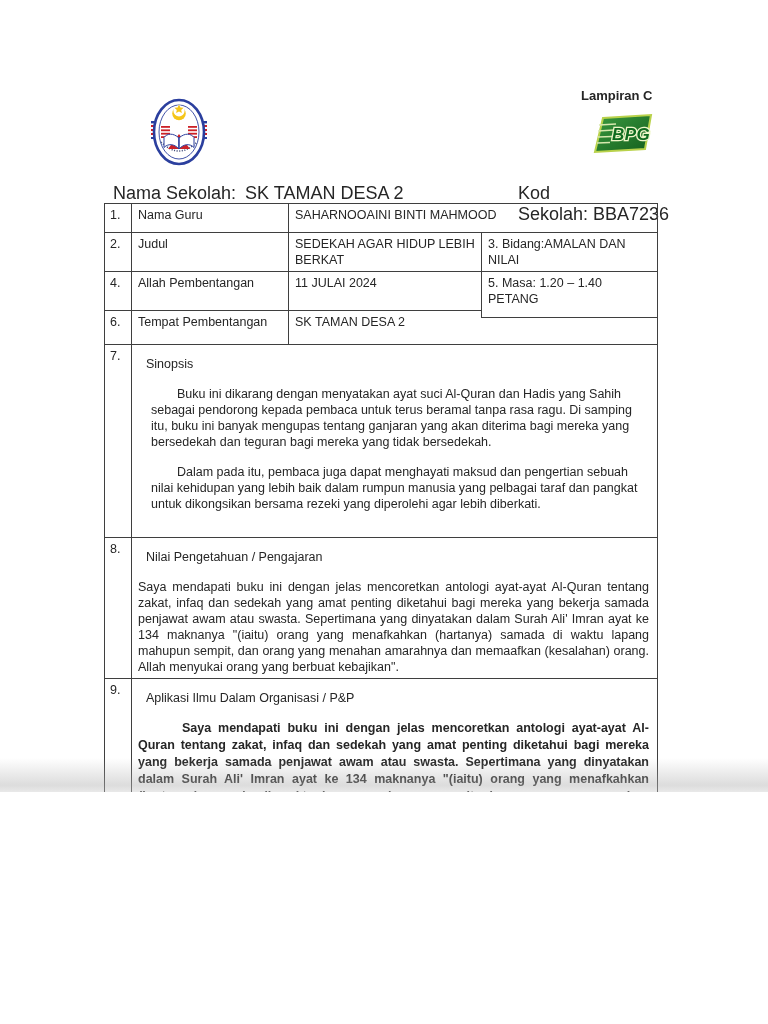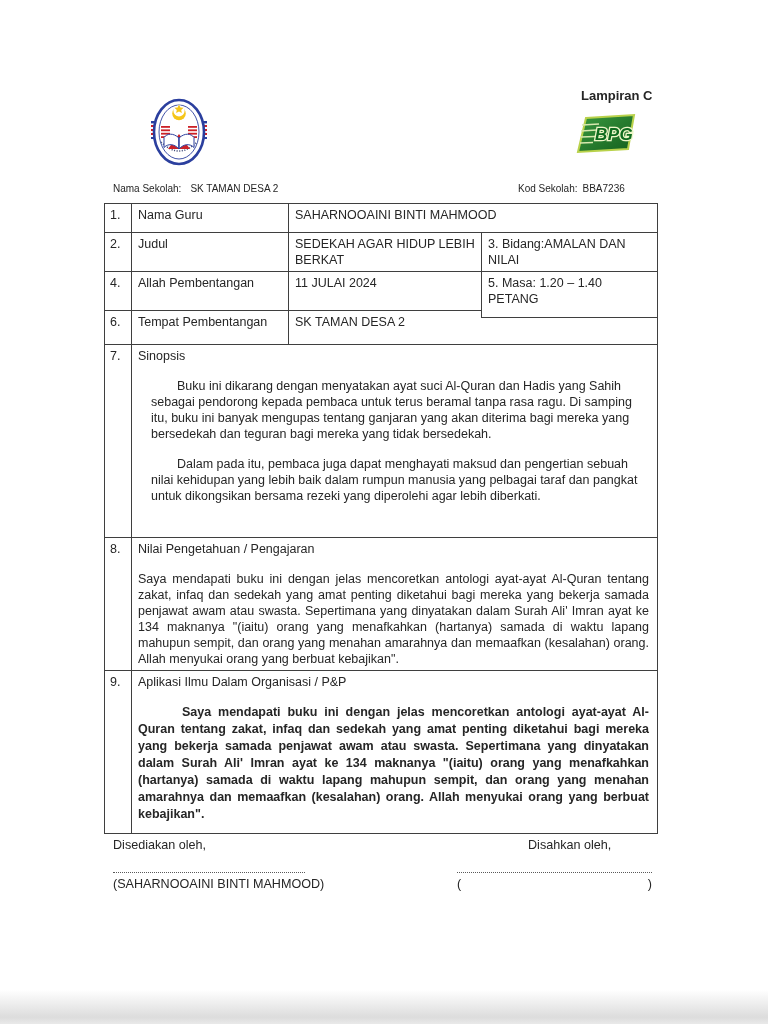--- a/index.html
+++ b/index.html
@@ -1,45 +1,45 @@
 <!DOCTYPE html>
 <html><head>
 <meta charset="utf-8">
 <style>
   html,body{margin:0;padding:0;background:#ffffff;}
   .sheet{
-    position:relative;width:768px;height:1024px;background:#ffffff;overflow:hidden;
+    position:relative;width:768px;height:792px;background:#ffffff;overflow:hidden;
     font-family:"Liberation Sans", sans-serif;color:#262626;
   }
   
   .lampiran{position:absolute;left:581px;top:88px;font-size:13px;font-weight:bold;}
   .form-title{position:absolute;left:0;top:153px;width:768px;text-align:center;
     font-size:13.5px;font-weight:bold;letter-spacing:.2px;}
-  .school-line{position:absolute;left:113px;top:183px;width:545px;font-size:10px;}
+  .school-line{position:absolute;left:113px;top:183px;width:545px;font-size:18px;}
   .school-name-label{margin-right:9px;}
   .school-code{position:absolute;left:405px;top:0;}
   .school-code .lbl{margin-right:5px;text-align:right;}
   
   .kpm-logo{position:absolute;left:151px;top:98px;width:56px;height:69px;}
-  .bpg-logo{position:absolute;left:575px;top:113px;width:62px;height:41px;}
+  .bpg-logo{position:absolute;left:592px;top:113px;width:62px;height:41px;}
   
   .form-table{position:absolute;left:104px;top:203px;width:554px;border-collapse:collapse;table-layout:fixed;}
   .form-table td{
     border-right:1px solid #3f3f3f;border-bottom:1px solid #3f3f3f;
     vertical-align:top;padding:3px 6px;font-size:12.5px;line-height:16px;color:#262626;
   }
   .form-table{border:1px solid #3f3f3f;}
   .form-table td.lastcol{border-right:none;}
   .form-table tr.lastrow td{border-bottom:none;}
   .form-table td.num{padding-left:5px;}
   
   td.masa{border-bottom:none;position:relative;}
   td.masa::after{content:"";position:absolute;left:-1px;right:-1px;bottom:-8px;height:1px;background:#3f3f3f;}
   td.masa::before{content:"";position:absolute;left:-1px;bottom:-8px;width:1px;height:9px;background:#3f3f3f;}
-  .sec-title{margin:0;}
+  .sec-title{margin:8px;}
   .para{margin:14px 2px 0 13px;text-indent:26px;}
   .para-just{margin:14px 2px 0 0;text-align:justify;}
   .para-bold{margin:14px 2px 0 0;text-align:justify;font-weight:bold;text-indent:44px;line-height:17px;}
   
   .sig-label-left{position:absolute;left:113px;top:838px;font-size:12.6px;}
   .sig-label-right{position:absolute;left:528px;top:838px;font-size:12.6px;}
   .dotline{position:absolute;top:872px;height:1px;border-top:1.5px dotted #5a5a5a;}
   .dotline.left{left:113px;width:192px;}
   .dotline.right{left:457px;width:195px;}
   .sig-name{position:absolute;left:113px;top:877px;font-size:12.6px;}

